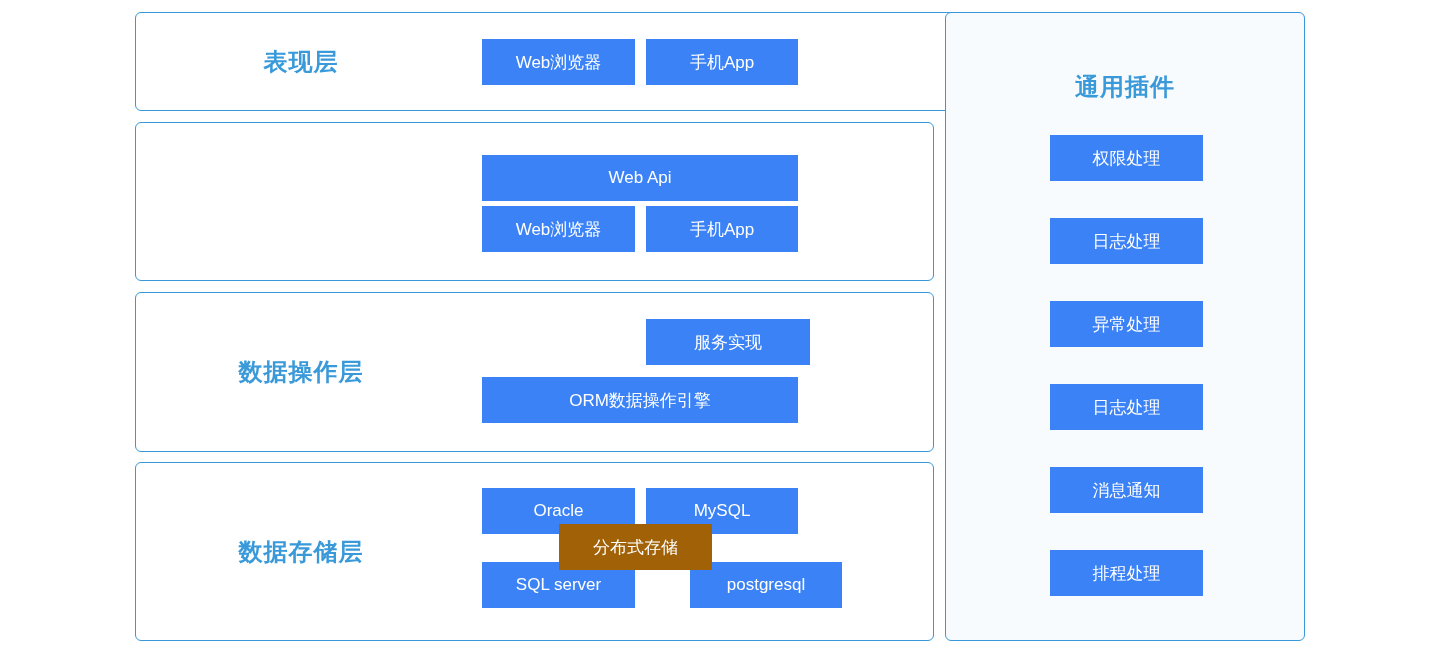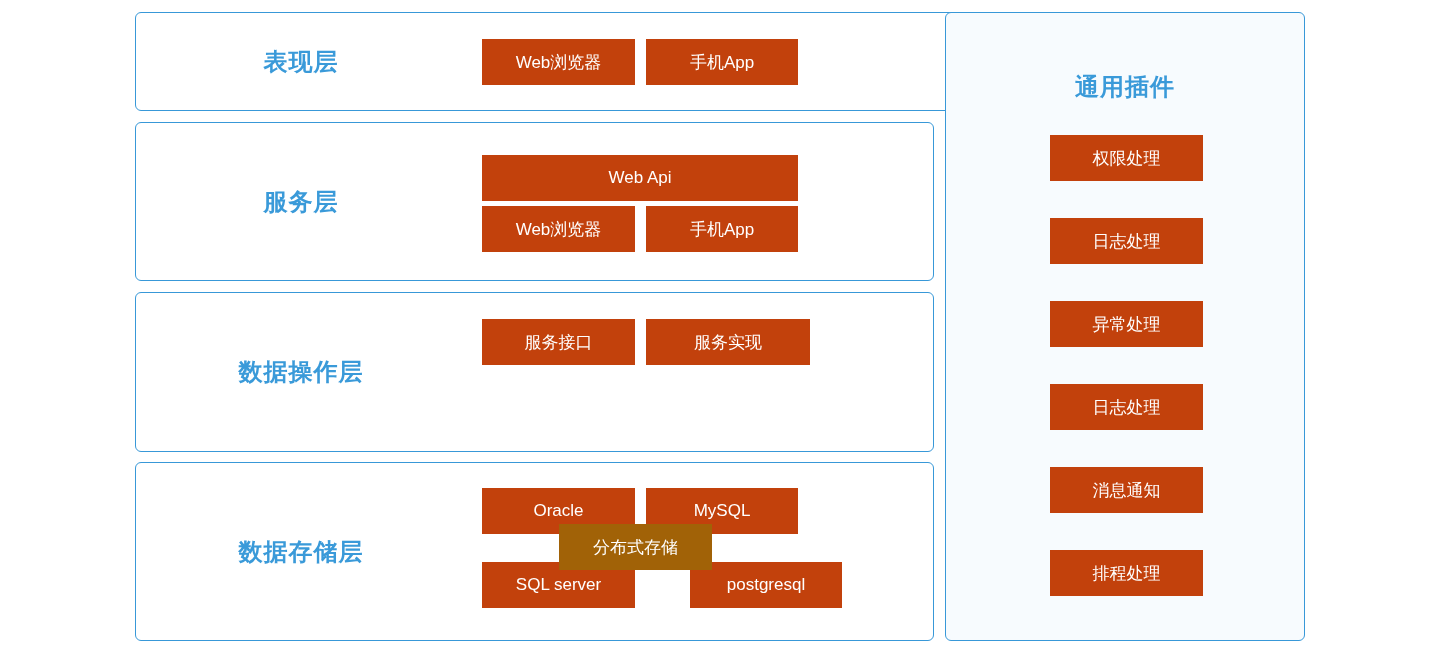--- a/index.html
+++ b/index.html
@@ -27,21 +27,21 @@
     width: 330px;
     text-align: center;
     font-size: 24px;
     font-weight: 700;
     color: #3a9ad9;
     letter-spacing: 1px;
   }
   .box {
     position: absolute;
     height: 46px;
-    background: #c2410c;
+    background: #3b82f6;
     color: #ffffff;
     font-size: 17px;
     display: flex;
     align-items: center;
     justify-content: center;
     box-sizing: border-box;
     white-space: nowrap;
   }
   .box.wide { width: 316px; }
   .box.half { width: 153px; }
@@ -63,30 +63,29 @@
 
 <div class="canvas">
 
   <section class="panel" style="left:135px; top:12px; width:871px; height:99px;">
     <div class="layer-label">表现层</div>
     <div class="box half" style="left:346px; top:26px;">Web浏览器</div>
     <div class="box half" style="left:510px; top:26px; width:152px;">手机App</div>
   </section>
 
   <section class="panel" style="left:135px; top:122px; width:799px; height:159px;">
-    <div class="layer-label">服务层</div>
     <div class="box wide" style="left:346px; top:32px;">Web Api</div>
     <div class="box half" style="left:346px; top:83px;">Web浏览器</div>
     <div class="box half" style="left:510px; top:83px; width:152px;">手机App</div>
   </section>
 
   <section class="panel" style="left:135px; top:292px; width:799px; height:160px;">
     <div class="layer-label">数据操作层</div>
-    <div class="box half" style="left:346px; top:26px;">服务接口</div>
     <div class="box half" style="left:510px; top:26px; width:164px;">服务实现</div>
+    <div class="box wide" style="left:346px; top:84px;">ORM数据操作引擎</div>
   </section>
 
   <section class="panel" style="left:135px; top:462px; width:799px; height:179px;">
     <div class="layer-label">数据存储层</div>
     <div class="box half" style="left:346px; top:25px;">Oracle</div>
     <div class="box half" style="left:510px; top:25px; width:152px;">MySQL</div>
     <div class="box half" style="left:346px; top:99px;">SQL server</div>
     <div class="box half" style="left:510px; top:99px; width:152px;margin-left:44px;">postgresql</div>
     <div class="box half overlay" style="left:423px; top:61px;">分布式存储</div>
   </section>

